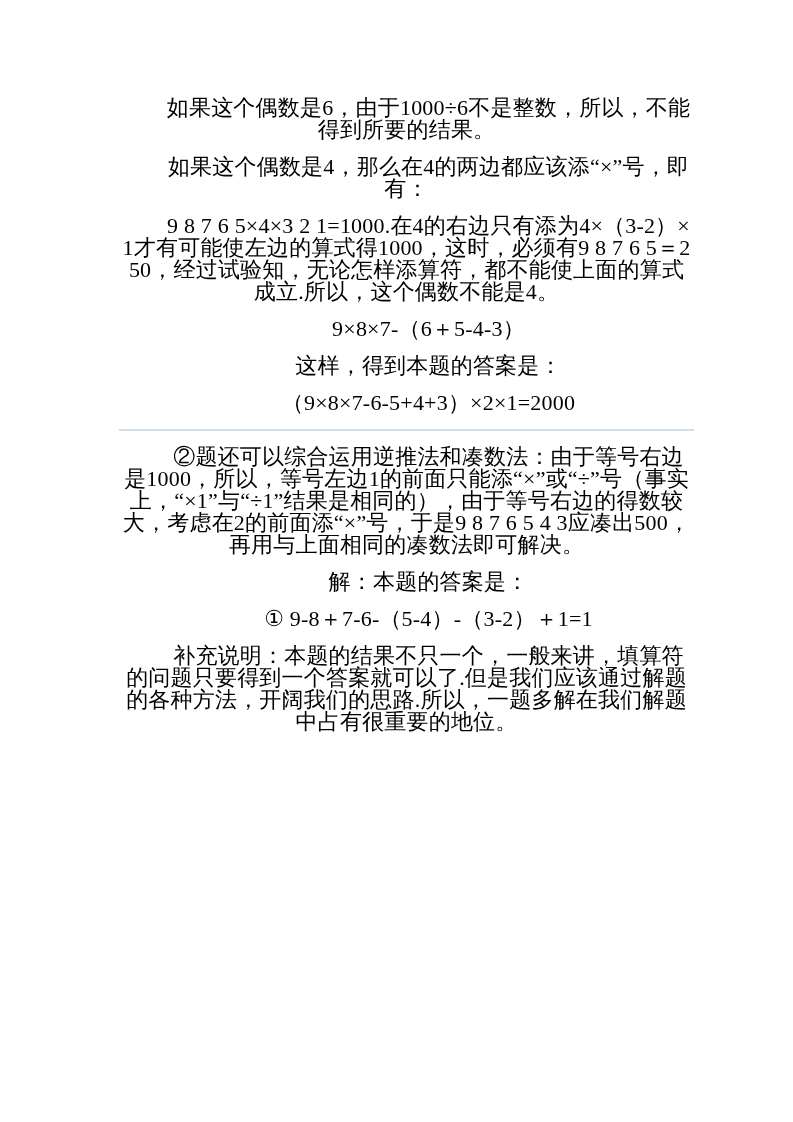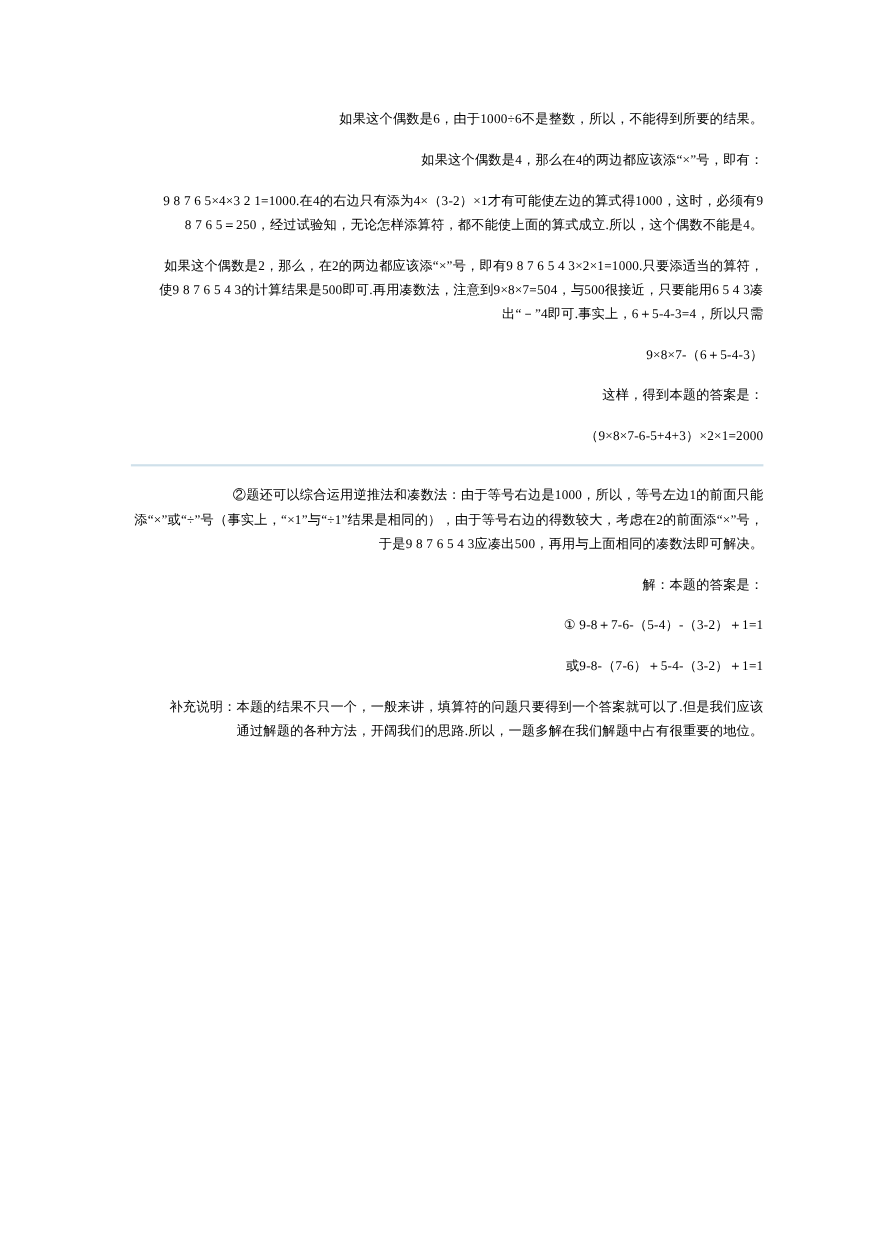--- a/index.html
+++ b/index.html
@@ -16,46 +16,44 @@
   }
   .page {
     box-sizing: border-box;
     width: 793px;
     height: 1122px;
     padding: 97px 99px 40px 119px;
     background: #ffffff;
   }
   .para {
     margin: 0 0 15px 0;
-    font-size: 12px;
+    font-size: 22px;
     line-height: 22px;
     text-indent: 2em;
-    text-align: right;
+    text-align: center;
     letter-spacing: 0.2px;
     word-break: break-all;
   }
   hr.divider {
     border: none;
     border-top: 2px solid #cfe0ea;
     margin: 14px 0 15px 0;
     width: 100%;
   }
 </style>
 </head>
 <body>
 
 <div class="page">
   <p class="para">如果这个偶数是6，由于1000÷6不是整数，所以，不能得到所要的结果。</p>
   <p class="para">如果这个偶数是4，那么在4的两边都应该添“×”号，即有：</p>
   <p class="para">9 8 7 6 5×4×3 2 1=1000.在4的右边只有添为4×（3-2）×1才有可能使左边的算式得1000，这时，必须有9 8 7 6 5＝250，经过试验知，无论怎样添算符，都不能使上面的算式成立.所以，这个偶数不能是4。</p>
-  <p class="para">如果这个偶数是2，那么，在2的两边都应该添“×”号，即有9 8 7 6 5 4 3×2×1=1000.只要添适当的算符，使9 8 7 6 5 4 3的计算结果是500即可.再用凑数法，注意到9×8×7=504，与500很接近，只要能用6 5 4 3凑出“－”4即可.事实上，6＋5-4-3=4，所以只需</p>
   <p class="para">9×8×7-（6＋5-4-3）</p>
   <p class="para">这样，得到本题的答案是：</p>
   <p class="para">（9×8×7-6-5+4+3）×2×1=2000</p>
 
   <hr class="divider">
 
   <p class="para">②题还可以综合运用逆推法和凑数法：由于等号右边是1000，所以，等号左边1的前面只能添“×”或“÷”号（事实上，“×1”与“÷1”结果是相同的），由于等号右边的得数较大，考虑在2的前面添“×”号，于是9 8 7 6 5 4 3应凑出500，再用与上面相同的凑数法即可解决。</p>
   <p class="para">解：本题的答案是：</p>
   <p class="para">① 9-8＋7-6-（5-4）-（3-2）＋1=1</p>
-  <p class="para">或9-8-（7-6）＋5-4-（3-2）＋1=1</p>
   <p class="para">补充说明：本题的结果不只一个，一般来讲，填算符的问题只要得到一个答案就可以了.但是我们应该通过解题的各种方法，开阔我们的思路.所以，一题多解在我们解题中占有很重要的地位。</p>
 </div>
 
 </body></html>

